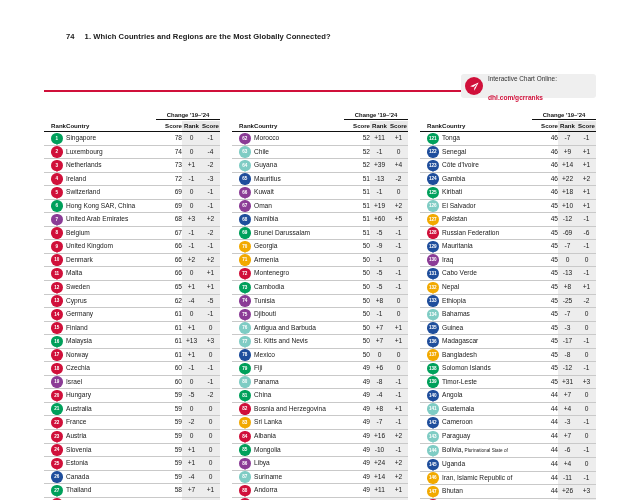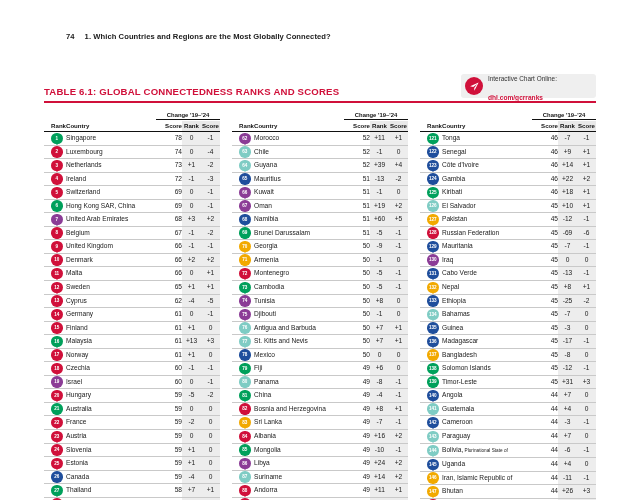--- a/index.html
+++ b/index.html
@@ -112,21 +112,20 @@
 </head>
 <body>
 
 <div class="page">
 
   <div class="runhead">
     <span class="folio">74</span><span>1. Which Countries and Regions are the Most Globally Connected?</span>
   </div>
 
   <div class="title-block">
-    <div class="tbl-title">TABLE 6.1: GLOBAL CONNECTEDNESS RANKS AND SCORES</div>
     <div class="title-rule"></div>
   </div>
 
   <a class="badge" href="#" style="text-decoration:none;">
     <span class="badge-icon">
       <svg width="11" height="11" viewBox="0 0 24 24" aria-hidden="true">
         <path d="M21 3L2.5 11.2l6.6 2.1L18 6.4l-6.6 8.9.3 5.7L21 3z" fill="#ffffff"></path>
       </svg>
     </span>
     <span class="badge-text">

